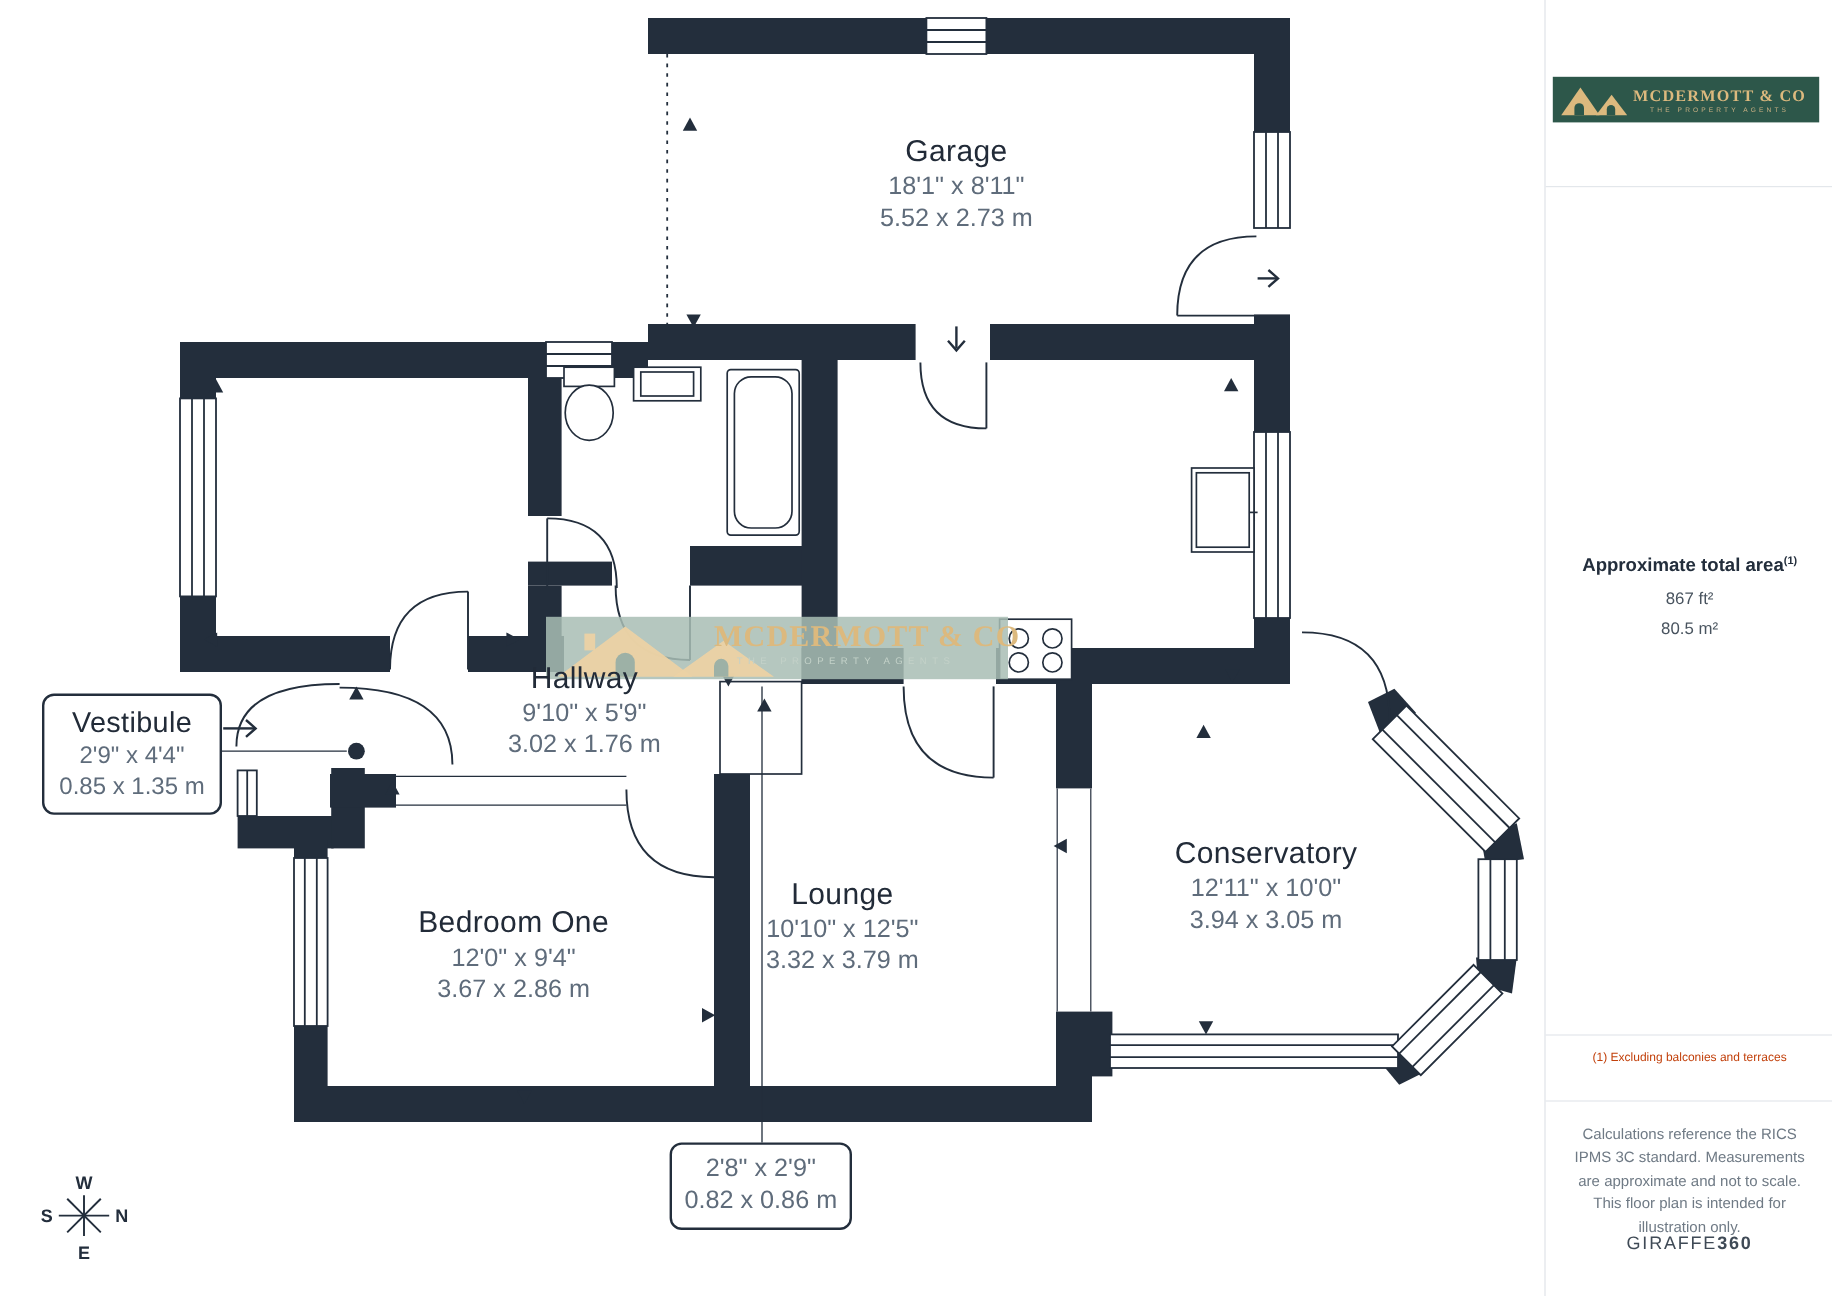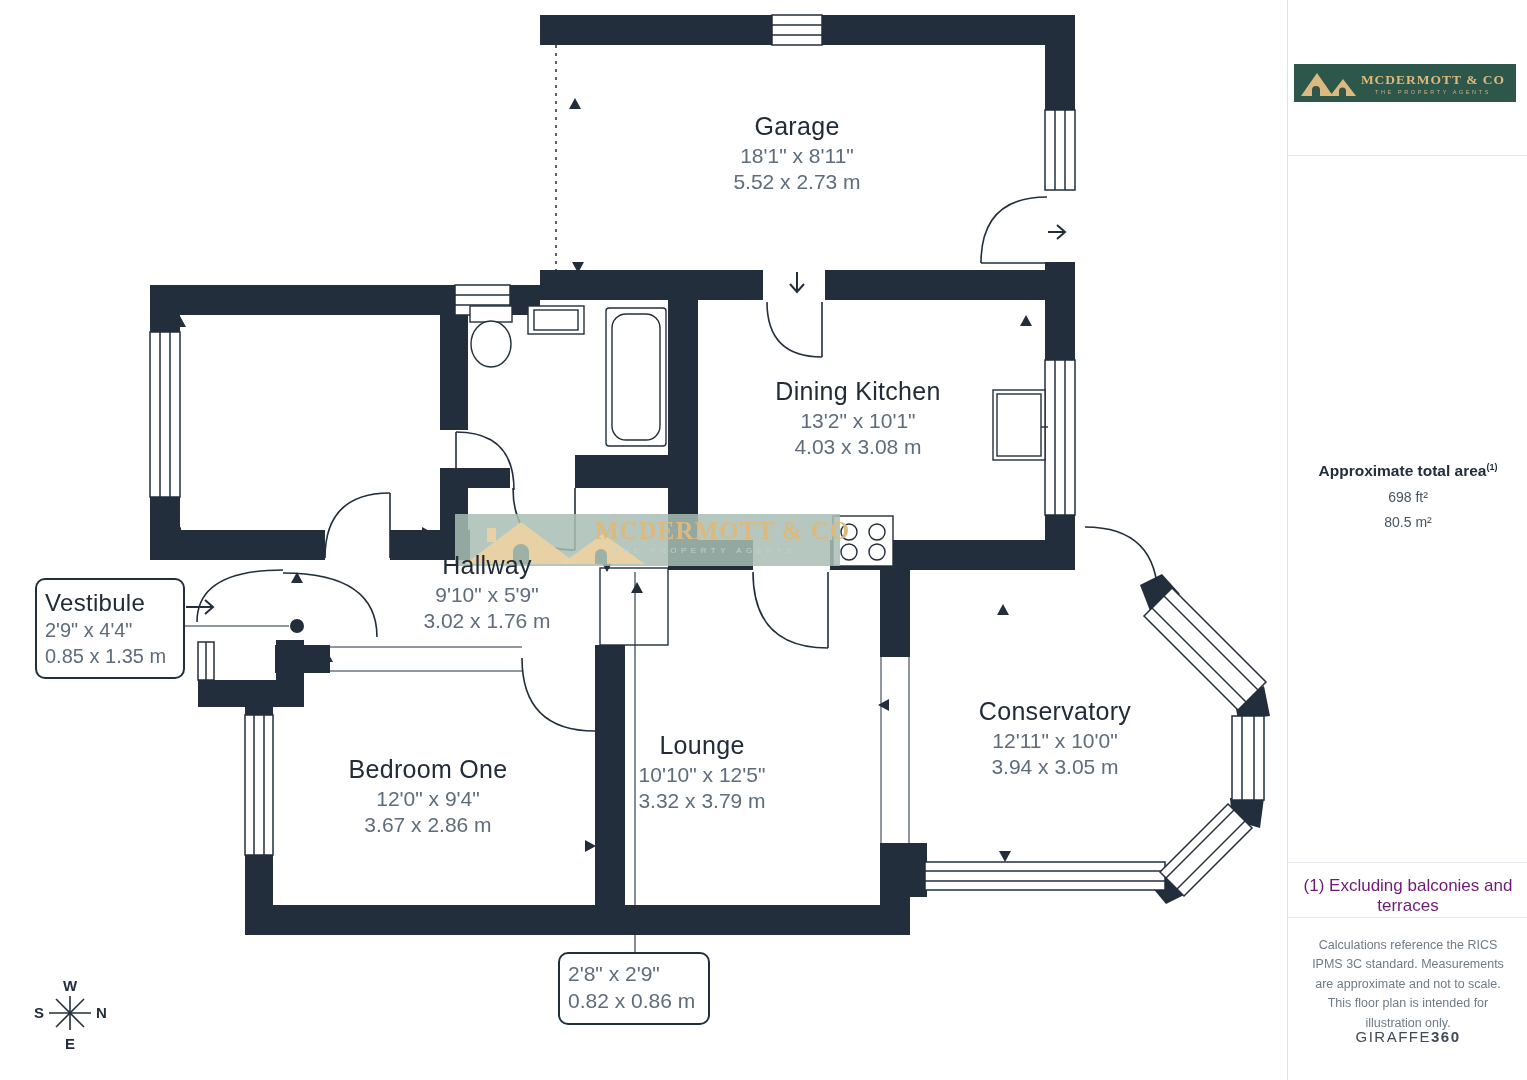--- a/index.html
+++ b/index.html
@@ -17,41 +17,41 @@
   .wm-name { font-family:"Liberation Serif", serif; font-weight:700; font-size:25px;
              color:#dcb97e; letter-spacing:1px; white-space:nowrap; }
   .wm-tag  { font-size:8px; letter-spacing:4.5px; color:#c3d1c8; margin-top:1px; white-space:nowrap; }
 
   
   .room-label { position:absolute; transform:translateX(-50%); text-align:center; z-index:3; white-space:nowrap; }
   .rname { font-size:25px; font-weight:400; color:#222b38; letter-spacing:.3px; line-height:1.3; }
   .rdim  { font-size:21px; color:#5f6c7b; line-height:1.28; }
 
   .callout-box { position:absolute; background:#fff; border:2px solid #232e3c; border-radius:10px;
-                 padding:7px 8px 8px; z-index:3; }
+                 text-align:center; padding:7px 8px 8px; z-index:3; }
 
   
   .sidebar { position:absolute; left:1287px; top:0; width:240px; height:1080px;
              border-left:1px solid #dfe3e8; background:#fff; z-index:4; }
   .sb-divider { position:absolute; left:0; width:240px; height:1px; background:#e3e7eb; }
   .logo-banner { position:absolute; left:6px; top:64px; width:222px; height:38px;
                  background:#2d574a; display:flex; align-items:center; }
   .lb-icon { margin-left:6px; }
   .lb-text { flex:1; text-align:center; padding-right:8px; }
   .lb-name { font-family:"Liberation Serif", serif; font-weight:700; font-size:13.5px;
              color:#dcb97e; letter-spacing:1px; white-space:nowrap; }
   .lb-tag  { font-size:5.5px; letter-spacing:2.6px; color:#c9b083; margin-top:1px; white-space:nowrap; }
 
   .area-block { position:absolute; left:0; top:462px; width:240px; text-align:center; }
   .area-title { font-size:15.5px; font-weight:700; color:#232e3c; }
   .area-title sup { font-size:9px; }
   .area-val { font-size:14px; color:#49545f; margin-top:9px; }
 
   .sb-footnote { position:absolute; left:10px; top:876px; width:220px; text-align:center;
-                 font-size:17px; color:#701a75; }
+                 font-size:10px; color:#c2410c; }
   .sb-disclaimer { position:absolute; left:18px; top:936px; width:204px; text-align:center;
                    font-size:12.5px; color:#6f7a85; line-height:1.55; }
   .sb-credit { position:absolute; left:0; top:1028px; width:240px; text-align:center;
                font-size:15px; color:#3f4a56; letter-spacing:1.5px; }
   .sb-credit b { font-weight:700; }
 </style>
 </head>
 <body>
 
 <div class="screen">
@@ -250,25 +250,20 @@
       <div class="wm-name">MCDERMOTT &amp; CO</div>
       <div class="wm-tag">THE PROPERTY AGENTS</div>
     </div>
   </div>
 
   <div class="room-label" style="left:797px; top:110px">
     <div class="rname">Garage</div>
     <div class="rdim">18'1" x 8'11"</div>
     <div class="rdim">5.52 x 2.73 m</div>
   </div>
-  <div class="room-label" style="left:858px; top:375px">
-    <div class="rname">Dining Kitchen</div>
-    <div class="rdim">13'2" x 10'1"</div>
-    <div class="rdim">4.03 x 3.08 m</div>
-  </div>
   <div class="room-label" style="left:487px; top:549px">
     <div class="rname">Hallway</div>
     <div class="rdim">9'10" x 5'9"</div>
     <div class="rdim">3.02 x 1.76 m</div>
   </div>
   <div class="room-label" style="left:428px; top:753px">
     <div class="rname">Bedroom One</div>
     <div class="rdim">12'0" x 9'4"</div>
     <div class="rdim">3.67 x 2.86 m</div>
   </div>
@@ -309,21 +304,21 @@
       <div class="lb-text">
         <div class="lb-name">MCDERMOTT &amp; CO</div>
         <div class="lb-tag">THE PROPERTY AGENTS</div>
       </div>
     </div>
 
     <div class="area-block">
       <div class="area-title">
         <span>Approximate total area</span><sup>(1)</sup>
       </div>
-      <div class="area-val">698 ft²</div>
+      <div class="area-val">867 ft²</div>
       <div class="area-val">80.5 m²</div>
     </div>
 
     <div class="sb-footnote">(1) Excluding balconies and terraces</div>
     <div class="sb-disclaimer">Calculations reference the RICS IPMS 3C standard. Measurements are approximate and not to scale. This floor plan is intended for illustration only.</div>
     <div class="sb-credit">
       <span>GIRAFFE</span><b>360</b>
     </div>
   </div>
 

